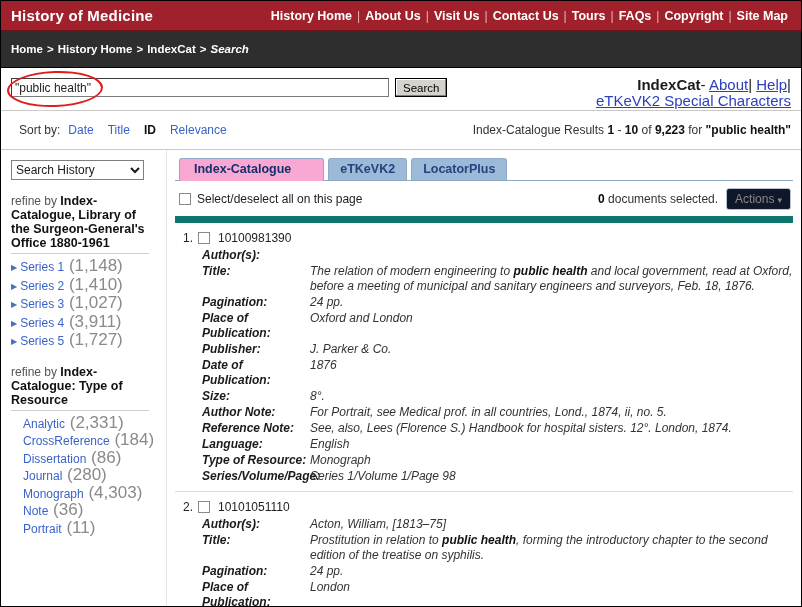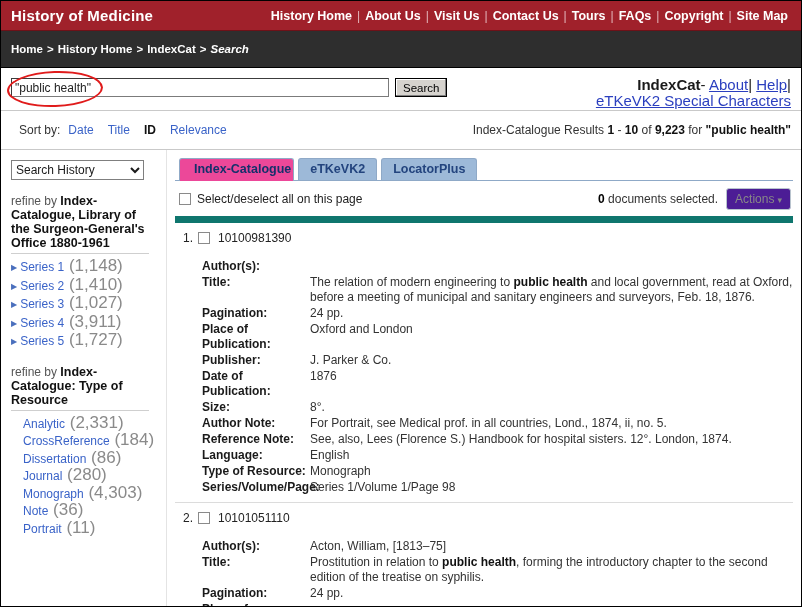--- a/index.html
+++ b/index.html
@@ -245,25 +245,25 @@
     padding: 3px 11px 3px 11px;
     border: 1px solid #8fa9c7;
     border-bottom: none;
     background: #9db9d8;
     border-radius: 3px 3px 0 0;
     margin-right: 4px;
     line-height: 15px;
     cursor: pointer;
   }
   .tab.active {
-    background: #ec4899;
+    background: #f9a8d4;
     color: #14306b;
     position: relative;
     top: 1px;
-    padding: 3px 2px 4px 14px;
+    padding: 3px 32px 4px 14px;
   }
 
   .selectrow {
     display: flex;
     align-items: center;
     padding: 7px 2px 6px 4px;
     border-bottom: 7px solid #0f766e;
   }
   .chk {
     width: 12px;
@@ -281,21 +281,21 @@
     margin-left: auto;
     font-size: 12px;
     color: #333333;
     margin-right: 8px;
   }
   .selcount b { color: #000000; }
   .actions-btn {
     font-family: "Liberation Sans", sans-serif;
     font-size: 12px;
     color: #888888;
-    background: #4c1d95;
+    background: #0f172a;
     border: 1px solid #b9c4ce;
     border-radius: 3px;
     padding: 3px 8px;
     cursor: pointer;
   }
   .actions-btn .caret { font-size: 9px; margin-left: 3px; }
 
   
   .record {
     padding: 8px 0 6px 0;
@@ -303,21 +303,21 @@
   }
   .rec-head {
     display: flex;
     align-items: center;
     font-size: 12px;
     color: #222222;
     padding-left: 4px;
   }
   .rec-num { width: 14px; text-align: right; margin-right: 5px; }
   .rec-id { margin-left: 2px; }
-  .fields { margin-top: 14px; }
+  .fields { margin-top: 3px; font-style: italic; }
   .field-row {
     display: flex;
     align-items: flex-start;
     line-height: 15px;
     margin-bottom: 1px;
   }
   .field-label {
     flex: 0 0 135px;
     width: 135px;
     padding-left: 27px;
@@ -518,20 +518,21 @@
               <div class="field-row">
                 <div class="field-label">Title:</div>
                 <div class="field-value">Prostitution in relation to <b>public health</b>, forming the introductory chapter to the second edition of the treatise on syphilis.</div>
               </div>
               <div class="field-row">
                 <div class="field-label">Pagination:</div>
                 <div class="field-value">24 pp.</div>
               </div>
               <div class="field-row">
                 <div class="field-label">Place of Publication:</div>
+                <div class="field-value">London</div>
               </div>
               <div class="field-row">
                 <div class="field-label">Publisher:</div>
                 <div class="field-value">J. Churchill</div>
               </div>
               <div class="field-row">
                 <div class="field-label">Date of Publication:</div>
                 <div class="field-value">1851</div>
               </div>
             </div>

